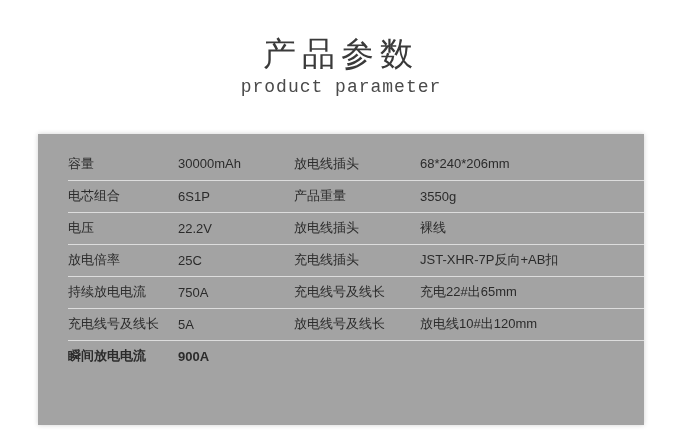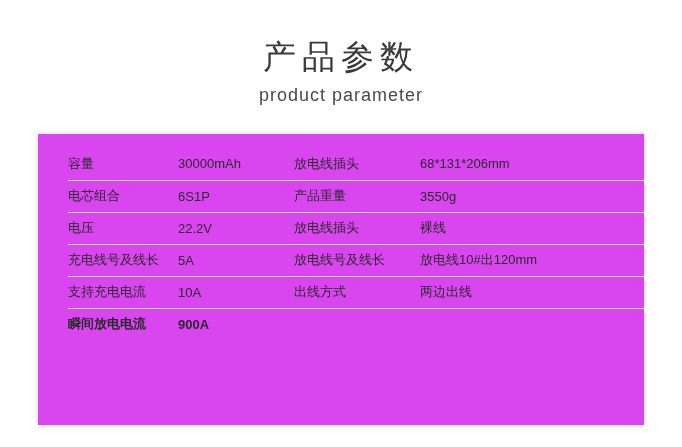--- a/index.html
+++ b/index.html
@@ -16,42 +16,43 @@
   }
   .page {
     position: relative;
     width: 682px;
     height: 447px;
     box-sizing: border-box;
   }
   .header {
     text-align: center;
     padding-top: 36px;
+    font-family: Liberation Mono, monospace;
   }
   .title-cn {
     font-size: 33px;
     letter-spacing: 6px;
     color: #3a3a3a;
     font-weight: 400;
     line-height: 1.25;
   }
   .title-en {
     font-size: 18px;
     color: #4a4a4a;
     letter-spacing: 1px;
-    margin-top: 8px;
+    margin-top: 0;
     font-weight: 400;
   }
   .spec-wrap {
     position: absolute;
     left: 38px;
     top: 134px;
     right: 38px;
     bottom: 22px;
-    background: #d946ef;
+    background: #a3a3a3;
     box-shadow: 0 0 5px rgba(0,0,0,0.18);
     box-sizing: border-box;
     padding: 14px 0 10px 0;
   }
   table.spec {
     width: 100%;
     border-collapse: collapse;
     table-layout: fixed;
     font-size: 13px;
   }
@@ -105,49 +106,56 @@
   </div>
 
   <div class="spec-wrap">
     <table class="spec">
       <tbody>
         <tr>
           <td class="pad"></td>
           <td class="label">容量</td>
           <td class="value">30000mAh</td>
           <td class="label2">放电线插头</td>
-          <td class="value2">68*131*206mm</td>
+          <td class="value2">68*240*206mm</td>
         </tr>
         <tr>
           <td class="pad"></td>
           <td class="label">电芯组合</td>
           <td class="value">6S1P</td>
           <td class="label2">产品重量</td>
           <td class="value2">3550g</td>
         </tr>
         <tr>
           <td class="pad"></td>
           <td class="label">电压</td>
           <td class="value">22.2V</td>
           <td class="label2">放电线插头</td>
           <td class="value2">裸线</td>
         </tr>
         <tr>
           <td class="pad"></td>
+          <td class="label">放电倍率</td>
+          <td class="value">25C</td>
+          <td class="label2">充电线插头</td>
+          <td class="value2">JST-XHR-7P反向+AB扣</td>
+        </tr>
+        <tr>
+          <td class="pad"></td>
+          <td class="label">持续放电电流</td>
+          <td class="value">750A</td>
+          <td class="label2">充电线号及线长</td>
+          <td class="value2">充电22#出65mm</td>
+        </tr>
+        <tr>
+          <td class="pad"></td>
           <td class="label">充电线号及线长</td>
           <td class="value">5A</td>
           <td class="label2">放电线号及线长</td>
           <td class="value2">放电线10#出120mm</td>
-        </tr>
-        <tr>
-          <td class="pad"></td>
-          <td class="label">支持充电电流</td>
-          <td class="value">10A</td>
-          <td class="label2">出线方式</td>
-          <td class="value2">两边出线</td>
         </tr>
         <tr class="empty-right">
           <td class="pad"></td>
           <td class="label">瞬间放电电流</td>
           <td class="value">900A</td>
           <td class="label2"></td>
           <td class="value2"></td>
         </tr>
       </tbody>
     </table>

